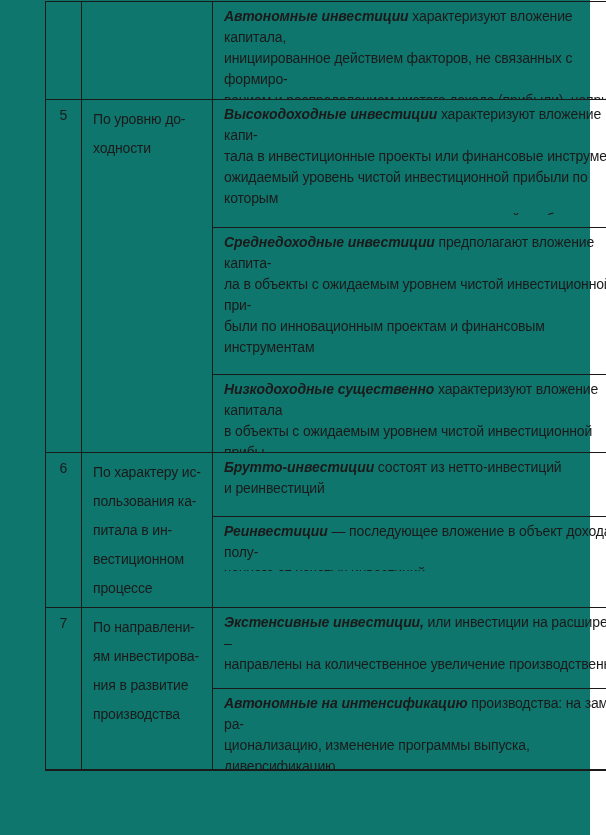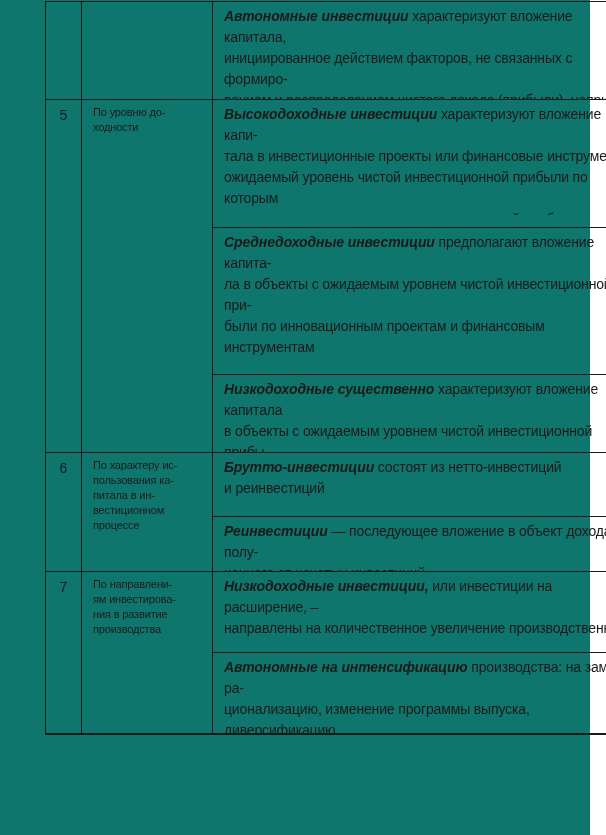--- a/index.html
+++ b/index.html
@@ -32,22 +32,22 @@
   .cell-num {
     border-right: 1px solid #1a1a1a;
     text-align: center;
     padding-top: 5px;
     font-size: 14px;
     line-height: 21px;
   }
   .cell-crit {
     border-right: 1px solid #1a1a1a;
     padding: 5px 4px 4px 11px;
-    font-size: 11px;
-    line-height: 15px;
+    font-size: 14px;
+    line-height: 29px;
     letter-spacing: -0.15px;
     white-space: pre-line;
   }
   .cell-desc {
     display: flex;
     flex-direction: column;
   }
   .sub {
     box-sizing: border-box;
     overflow: hidden;
@@ -118,21 +118,21 @@
       </div>
     </div>
 
     <div class="row">
       <div class="cell-num">7</div>
       <div class="cell-crit">По направлени-
 ям инвестирова-
 ния в развитие
 производства</div>
       <div class="cell-desc">
-        <div class="sub" style="height:68px"><span class="term">Низкодоходные инвестиции,</span><span> или инвестиции на расширение, –
+        <div class="sub" style="height:68px"><span class="term">Экстенсивные инвестиции,</span><span> или инвестиции на расширение, –
 направлены на количественное увеличение производственного
 потенциала</span></div>
         <div class="sub" style="height:81px"><span class="term">Автономные на интенсификацию</span><span> производства: на замену, ра-
 ционализацию, изменение программы выпуска, диверсификацию,
 перспективное развитие</span></div>
       </div>
     </div>
 
   </div>
 </div>

